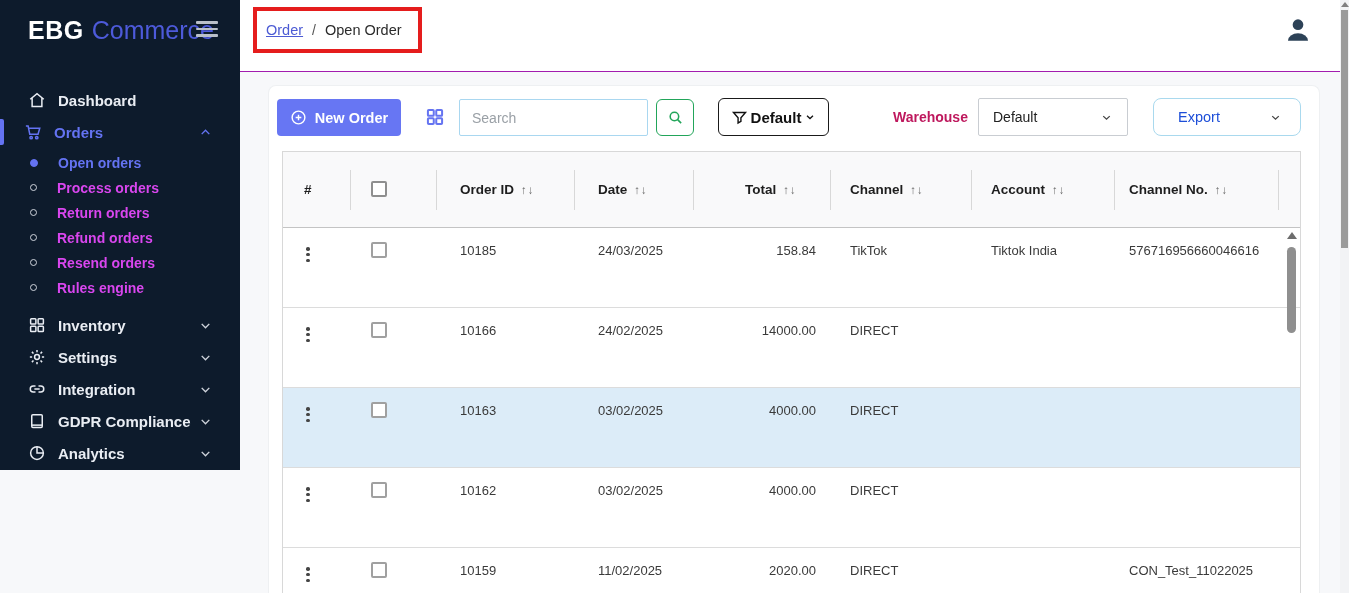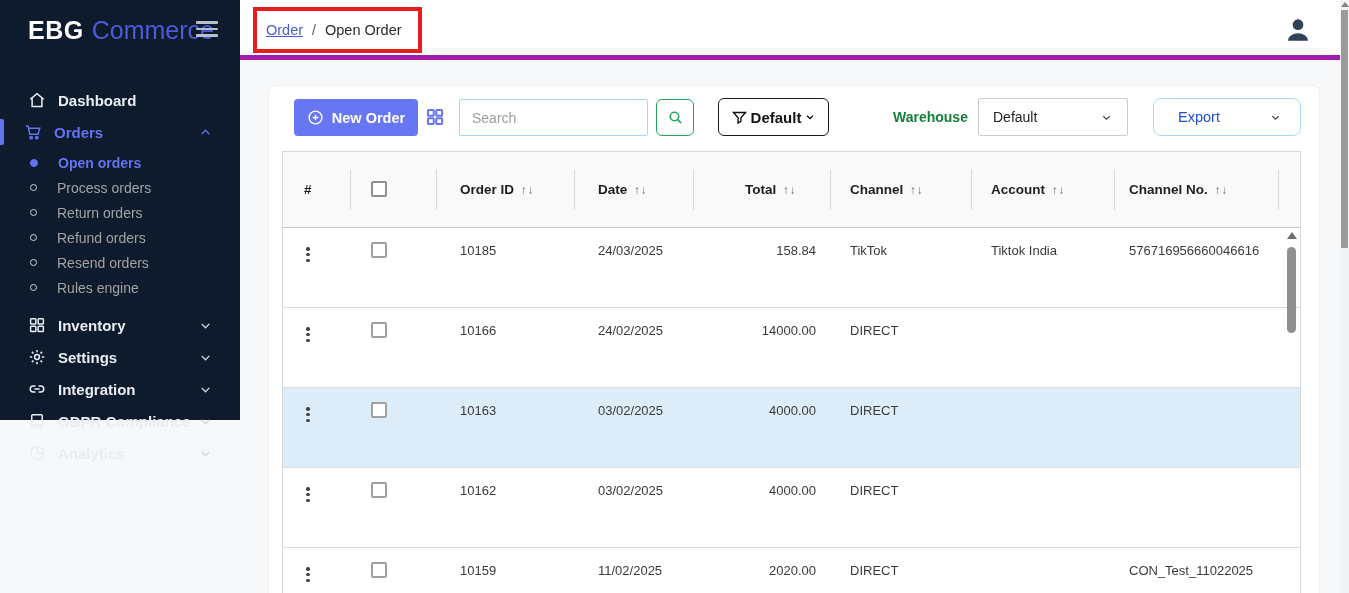--- a/index.html
+++ b/index.html
@@ -7,21 +7,21 @@
   body {
     font-family:"Liberation Sans", sans-serif;
     background:#f7f8fa;
     position:relative;
     color:#222;
   }
   svg { display:block; }
 
   
   .sidebar {
-    position:absolute; left:0; top:0; width:240px; height:420px;
+    position:absolute; left:0; top:0; width:240px; height:470px;
     background:#0d1b2c; z-index:5;
   }
   .logo-row { height:60px; display:flex; align-items:center; padding-left:28px; position:relative; }
   .logo-bold { color:#fff; font-size:25px; font-weight:900; letter-spacing:.5px; }
   .logo-rest { color:#4d5ada; font-size:25px; font-weight:500; margin-left:8px; }
   .hamburger { position:absolute; left:196px; top:21px; width:22px; height:17px; cursor:pointer; }
   .hamburger i { display:block; height:2.5px; background:#b9bfc8; margin-bottom:4px; border-radius:1px; }
 
   .nav { position:absolute; top:84px; left:0; right:0; }
   .nav-item {
@@ -31,52 +31,52 @@
   .nav-item .nicon { width:18px; height:18px; margin-right:12px; color:inherit; }
   .nav-item .chev { position:absolute; right:28px; color:#cfd4dc; }
   .nav-item.active { color:#6473f2;padding-left:24px; }
   .nav-item.active .chev { color:#6473f2; }
   .nav-item.active::before {
     content:""; position:absolute; left:0; top:3px; bottom:3px; width:4px; background:#6473f2; border-radius:0 2px 2px 0;
   }
   .sub-list { margin:2px 0 4px 0; }
   .sub-item {
     height:25px; display:flex; align-items:center; padding-left:30px;
-    color:#a3a3a3; font-size:14px; cursor:pointer;
+    color:#d946ef; font-size:14px; cursor:pointer;font-weight:bold;
   }
   .sub-item .bullet {
     width:7px; height:7px; border-radius:50%; border:1.5px solid #cfd4dc; margin-right:20px; flex:none;
   }
   .sub-item.active { color:#6473f2; font-weight:600; }
   .sub-item.active .bullet { background:#6473f2; border-color:#6473f2; width:8px; height:8px; }
   .nav-gap { height:5px; }
 
   
   .topbar {
-    position:absolute; left:240px; top:0; width:1100px; height:60px;
-    background:#fff; border-bottom:5px solid #a21caf; z-index:4;
+    position:absolute; left:240px; top:0; width:1100px; height:72px;
+    background:#fff; border-bottom:1px solid #a21caf; z-index:4;
   }
   .crumb-box {
     position:absolute; left:13px; top:7px; height:46px;
     border:4px solid #e51d1d; display:flex; align-items:center; padding:0 16px 0 9px; gap:9px;
   }
   .crumb-link { color:#4c5bd4; font-size:14.5px; text-decoration:underline; cursor:pointer; }
   .crumb-sep { color:#555; font-size:14px; }
   .crumb-cur { color:#2b2b2b; font-size:14.5px; }
   .avatar { position:absolute; right:26px; top:14px; width:32px; height:32px; cursor:pointer; color:#2d4257; }
 
   
   .card {
     position:absolute; left:268px; top:85px; width:1052px; height:508px;
     background:#fff; border:1px solid #eef0f2; border-bottom:none; border-radius:8px 8px 0 0; z-index:3;
   }
 
   
   .btn-new {
-    position:absolute; left:25px; top:13px; width:124px; height:37px;
+    position:absolute; left:8px; top:13px; width:124px; height:37px;
     background:#6776f3; border:none; border-radius:4px; color:#fff;
     font-family:inherit; font-size:14.5px; font-weight:700; cursor:pointer;
     display:flex; align-items:center; justify-content:center; gap:8px;
   }
   .grid-toggle { position:absolute; left:156px; top:21px; width:20px; height:20px; color:#6574f1; cursor:pointer; }
   .search-input {
     position:absolute; left:190px; top:13px; width:189px; height:37px;
     border:1px solid #a9d7f0; border-radius:2px; padding:0 12px; font-family:inherit;
     font-size:14px; color:#333; outline:none;
   }
@@ -85,21 +85,21 @@
     position:absolute; left:387px; top:13px; width:38px; height:37px;
     background:#fff; border:1.5px solid #22a55a; border-radius:6px; cursor:pointer;
     display:flex; align-items:center; justify-content:center; color:#22a55a;
   }
   .btn-filter {
     position:absolute; left:449px; top:12px; width:111px; height:38px;
     background:#fff; border:1.5px solid #1a1a1a; border-radius:6px; cursor:pointer;
     display:flex; align-items:center; justify-content:center; gap:3px;
     font-family:inherit; font-size:15px; font-weight:700; color:#111;
   }
-  .wh-label { position:absolute; left:624px; top:23px; font-size:14px; font-weight:700; color:#15803d; }
+  .wh-label { position:absolute; left:624px; top:23px; font-size:14px; font-weight:700; color:#be185d; }
   .wh-select {
     position:absolute; left:709px; top:12px; width:150px; height:38px;
     background:#fff; border:1px solid #c9cdd2; border-radius:2px; cursor:pointer;
     display:flex; align-items:center; padding:0 14px; font-size:14px; color:#222;
   }
   .wh-select .chev, .btn-export .chev { margin-left:auto; color:#444; }
   .btn-export {
     position:absolute; left:884px; top:12px; width:148px; height:38px;
     background:#fff; border:1.5px solid #a9d9ee; border-radius:8px; cursor:pointer;
     display:flex; align-items:center; padding:0 18px 0 24px; font-size:14.5px; color:#1d4ed8;

